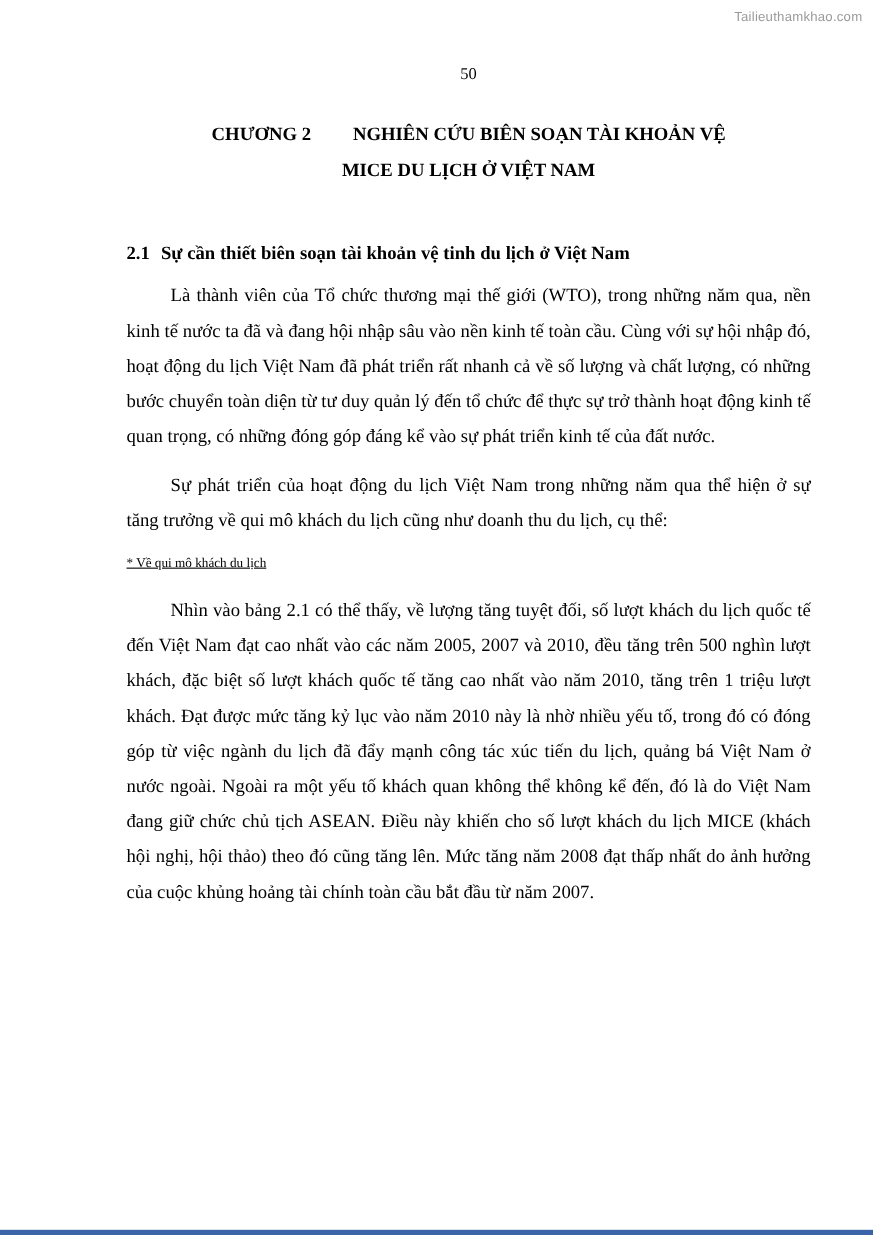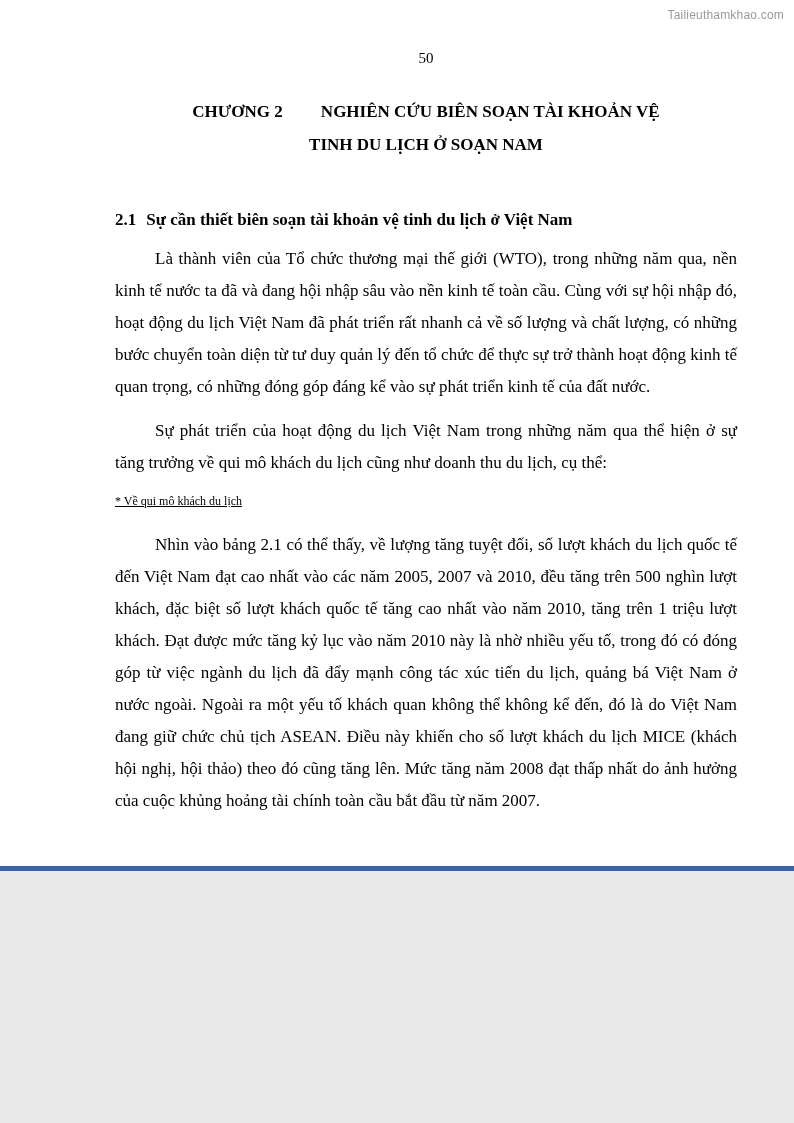--- a/index.html
+++ b/index.html
@@ -1,19 +1,19 @@
 <!DOCTYPE html>
 <html><head>
 <meta charset="utf-8">
 <style>
   html, body { margin: 0; padding: 0; background: #e8e8e8; }
   .page {
     position: relative;
     width: 794px;
-    height: 871px;
+    height: 1123px;
     margin: 0 auto;
     background: #ffffff;
     font-family: "Liberation Serif", serif;
     color: #000000;
     overflow: hidden;
     box-sizing: border-box;
   }
   .watermark {
     position: absolute;
     top: 8px;
@@ -22,21 +22,21 @@
     font-size: 12px;
     color: #9a9a9a;
     letter-spacing: 0.2px;
   }
   .content {
     padding: 48px 57px 0 115px; 
   }
   .page-number {
     text-align: center;
     font-size: 15px;
-    margin: 2px 0 28px 0;
+    margin: 12px 0 28px 0;
   }
   .chapter-heading {
     text-align: center;
     font-weight: bold;
     font-size: 17px;
     line-height: 33px;
     margin: 0 0 48px 0;
   }
   .h-gap { display: inline-block; width: 38px; }
   .section-heading {
@@ -76,21 +76,21 @@
   <div class="watermark">Tailieuthamkhao.com</div>
 
   <div class="content">
 
     <div class="page-number">50</div>
 
     <div class="chapter-heading">
       <div class="h-line">
         <span>CHƯƠNG 2</span><span class="h-gap"></span><span>NGHIÊN CỨU BIÊN SOẠN TÀI KHOẢN VỆ</span>
       </div>
-      <div class="h-line">TINH DU LỊCH Ở SOẠN NAM</div>
+      <div class="h-line">MICE DU LỊCH Ở VIỆT NAM</div>
     </div>
 
     <div class="section-heading">
       <span class="section-num">2.1</span><span>Sự cần thiết biên soạn tài khoản vệ tinh du lịch ở Việt Nam</span>
     </div>
 
     <p class="para">Là thành viên của Tổ chức thương mại thế giới (WTO), trong những năm qua, nền kinh tế nước ta đã và đang hội nhập sâu vào nền kinh tế toàn cầu. Cùng với sự hội nhập đó, hoạt động du lịch Việt Nam đã phát triển rất nhanh cả về số lượng và chất lượng, có những bước chuyển toàn diện từ tư duy quản lý đến tổ chức để thực sự trở thành hoạt động kinh tế quan trọng, có những đóng góp đáng kể vào sự phát triển kinh tế của đất nước.</p>
 
     <p class="para">Sự phát triển của hoạt động du lịch Việt Nam trong những năm qua thể hiện ở sự tăng trưởng về qui mô khách du lịch cũng như doanh thu du lịch, cụ thể:</p>
 

